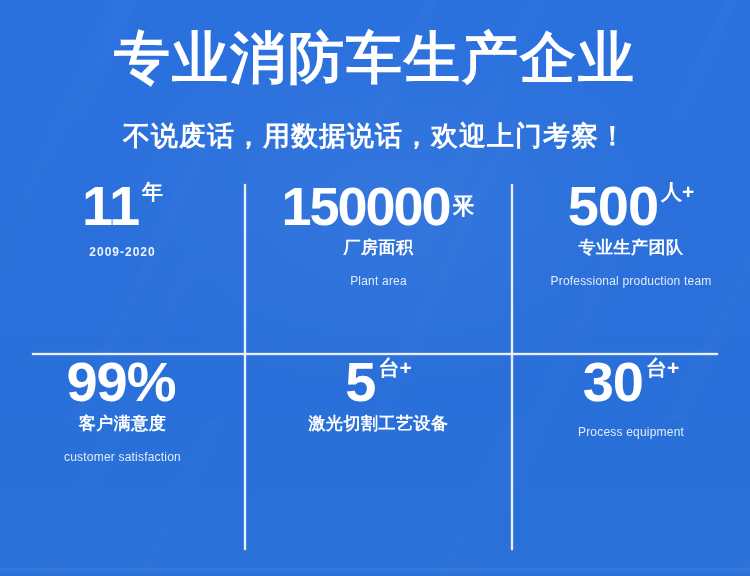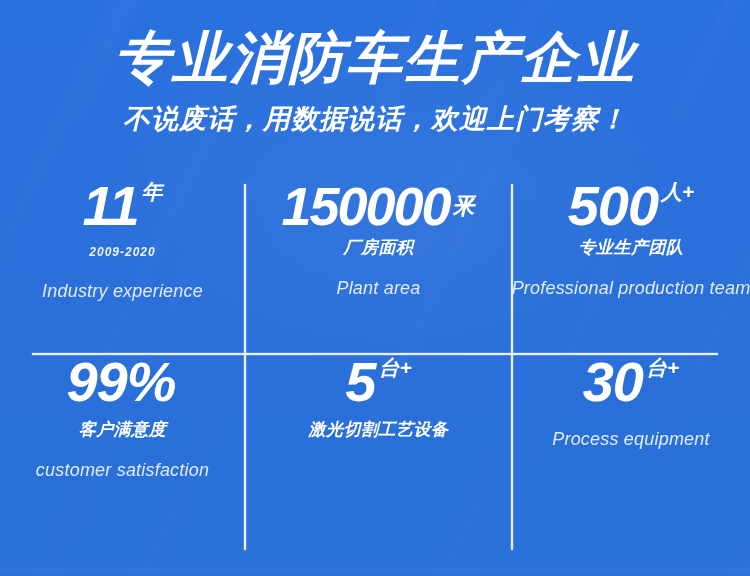--- a/index.html
+++ b/index.html
@@ -16,21 +16,20 @@
   .banner {
     position: relative;
     width: 750px;
     height: 576px;
     background: #2a70dc;
     background-image:
       radial-gradient(ellipse 420px 260px at 52% 36%, rgba(255,255,255,0.045) 0%, rgba(255,255,255,0) 72%),
       linear-gradient(180deg, #2b71de 0%, #2a6fda 52%, #2970d8 100%);
     overflow: hidden;
     box-sizing: border-box;
-    font-style: italic;
   }
 
   
   .texture {
     position: absolute;
     inset: 0;
     pointer-events: none;
     opacity: 0.5;
     background-image:
       linear-gradient(115deg, rgba(255,255,255,0.00) 46%, rgba(255,255,255,0.035) 49%, rgba(255,255,255,0.00) 52%),
@@ -65,21 +64,21 @@
     font-weight: 700;
     letter-spacing: 2px;
     white-space: nowrap;
   }
   .subhead {
     color: #ffffff;
     font-size: 27px;
     line-height: 34px;
     font-weight: 700;
     letter-spacing: 1px;
-    margin-top: 12px;
+    margin-top: 29px;
     white-space: nowrap;
   }
 
   
   .stats {
     position: absolute;
     left: 0;
     top: 178px;
     width: 750px;
     height: 376px;
@@ -138,32 +137,32 @@
     letter-spacing: 1px;
     margin-top: 8px;
   }
 
   .label-cn {
     color: #ffffff;
     font-size: 17px;
     line-height: 22px;
     font-weight: 700;
     letter-spacing: 0.5px;
-    margin-top: 9px;
+    margin-top: 3px;
     white-space: nowrap;
   }
   .row1 .label-cn { margin-top: 3px; }
 
   .label-en {
     color: #e2ecfb;
-    font-size: 18px;
+    font-size: 12px;
     line-height: 19px;
     font-weight: 400;
     letter-spacing: 0.2px;
-    margin-top: 20px;
+    margin-top: 13px;
     white-space: nowrap;
   }
 
   
   .divider-h {
     position: absolute;
     left: 32px;
     width: 686px;
     top: 353px;
     height: 2px;
@@ -194,21 +193,20 @@
   </div>
 
   <div class="stats">
 
     <div class="cell row1">
       <div class="numline">
         <span class="num">11</span>
         <span class="unit">年</span>
       </div>
       <div class="range">2009-2020</div>
-      <div class="label-en">Industry experience</div>
     </div>
 
     <div class="cell row1">
       <div class="numline">
         <span class="num big">150000</span>
         <span class="unit stack">平米</span>
       </div>
       <div class="label-cn">厂房面积</div>
       <div class="label-en">Plant area</div>
     </div>

